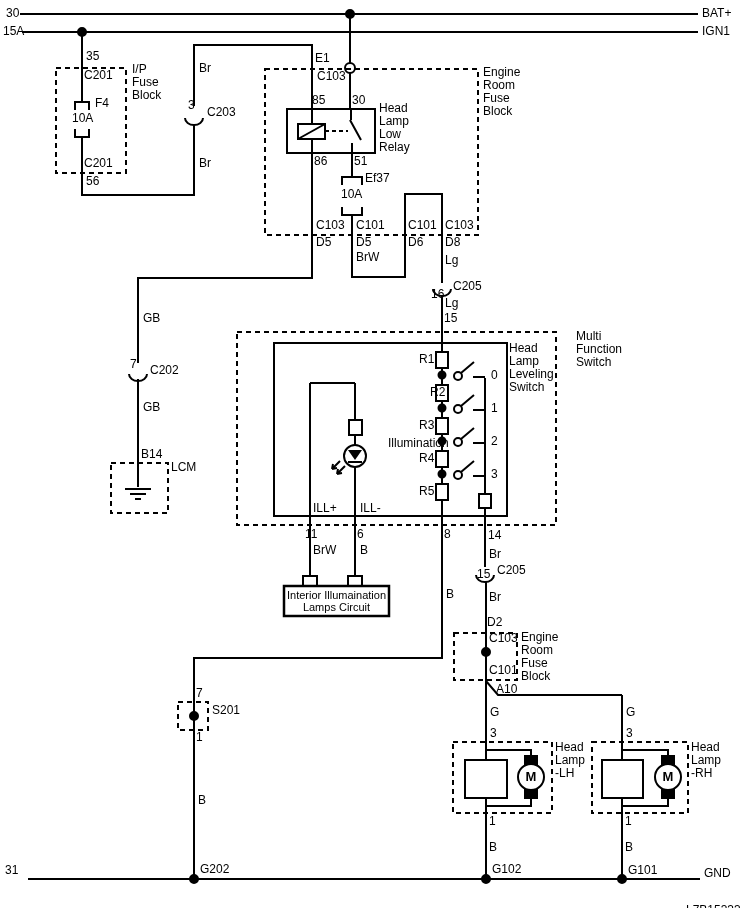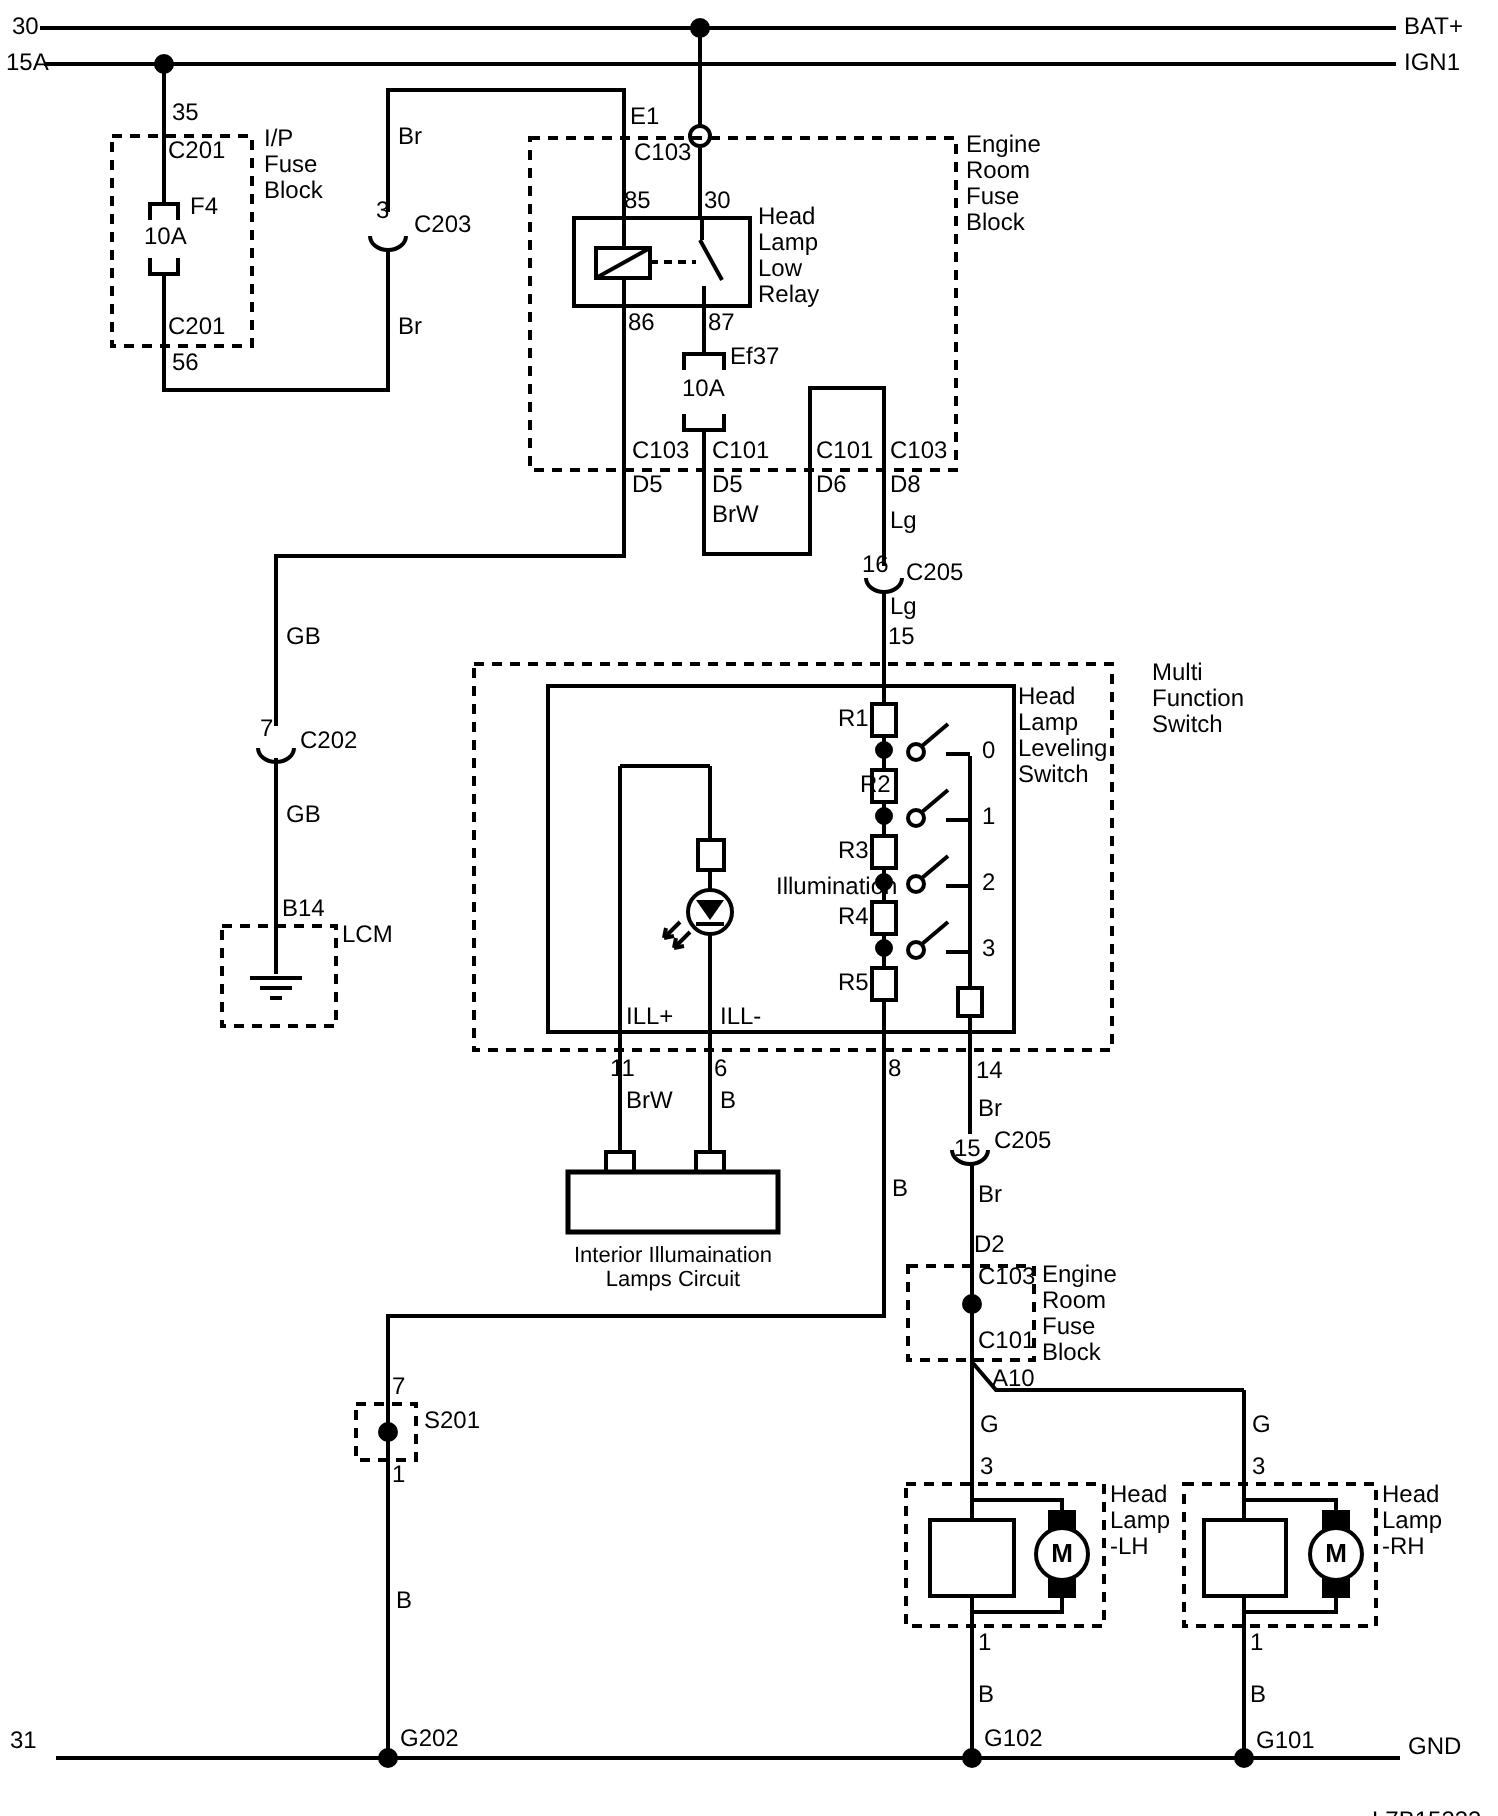--- a/index.html
+++ b/index.html
@@ -3,21 +3,21 @@
 <meta charset="utf-8">
 <style>
   html,body{margin:0;padding:0;background:#fff;}
   .diagram{position:relative;width:749px;height:908px;background:#ffffff;
            font-family:"Liberation Sans","DejaVu Sans",sans-serif;overflow:hidden;}
   .artwork{position:absolute;left:0;top:0;}
   .lbl{position:absolute;font-size:12px;line-height:13px;color:#000;
        white-space:pre-line;letter-spacing:0px;}
   .boxlbl{position:absolute;left:284px;top:586px;width:105px;height:30px;
           display:flex;align-items:center;justify-content:center;text-align:center;
-          font-size:11px;line-height:12px;white-space:pre-line;margin-top:33px;}
+          font-size:11px;line-height:12px;white-space:pre-line;}
   .mlabel{position:absolute;width:26px;text-align:center;font-size:13px;font-weight:bold;}
 </style>
 </head>
 <body>
 
 <div class="diagram">
 
   <svg class="artwork" width="749" height="908" viewBox="0 0 749 908" xmlns="http://www.w3.org/2000/svg">
     <g stroke="#000" stroke-width="2" fill="none">
 
@@ -178,21 +178,21 @@
 Room
 Fuse
 Block</div>
   <div class="lbl" style="left:312px;top:94px">85</div>
   <div class="lbl" style="left:352px;top:94px">30</div>
   <div class="lbl" style="left:379px;top:102px">Head
 Lamp
 Low
 Relay</div>
   <div class="lbl" style="left:314px;top:155px">86</div>
-  <div class="lbl" style="left:354px;top:155px">87</div>
+  <div class="lbl" style="left:354px;top:155px">51</div>
   <div class="lbl" style="left:365px;top:172px">Ef37</div>
   <div class="lbl" style="left:341px;top:188px">10A</div>
 
   <div class="lbl" style="left:316px;top:219px">C103</div>
   <div class="lbl" style="left:316px;top:236px">D5</div>
   <div class="lbl" style="left:356px;top:219px">C101</div>
   <div class="lbl" style="left:356px;top:236px">D5</div>
   <div class="lbl" style="left:356px;top:251px">BrW</div>
   <div class="lbl" style="left:408px;top:219px">C101</div>
   <div class="lbl" style="left:408px;top:236px">D6</div>
@@ -200,21 +200,21 @@
   <div class="lbl" style="left:445px;top:236px">D8</div>
   <div class="lbl" style="left:445px;top:254px">Lg</div>
 
   <div class="lbl" style="left:143px;top:312px">GB</div>
   <div class="lbl" style="left:130px;top:358px">7</div>
   <div class="lbl" style="left:150px;top:364px">C202</div>
   <div class="lbl" style="left:143px;top:401px">GB</div>
   <div class="lbl" style="left:141px;top:448px">B14</div>
   <div class="lbl" style="left:171px;top:461px">LCM</div>
 
-  <div class="lbl" style="left:431px;top:276px">16</div>
+  <div class="lbl" style="left:431px;top:288px">16</div>
   <div class="lbl" style="left:453px;top:280px">C205</div>
   <div class="lbl" style="left:445px;top:297px">Lg</div>
   <div class="lbl" style="left:444px;top:312px">15</div>
 
   <div class="lbl" style="left:576px;top:330px">Multi
 Function
 Switch</div>
   <div class="lbl" style="left:509px;top:342px">Head
 Lamp
 Leveling

